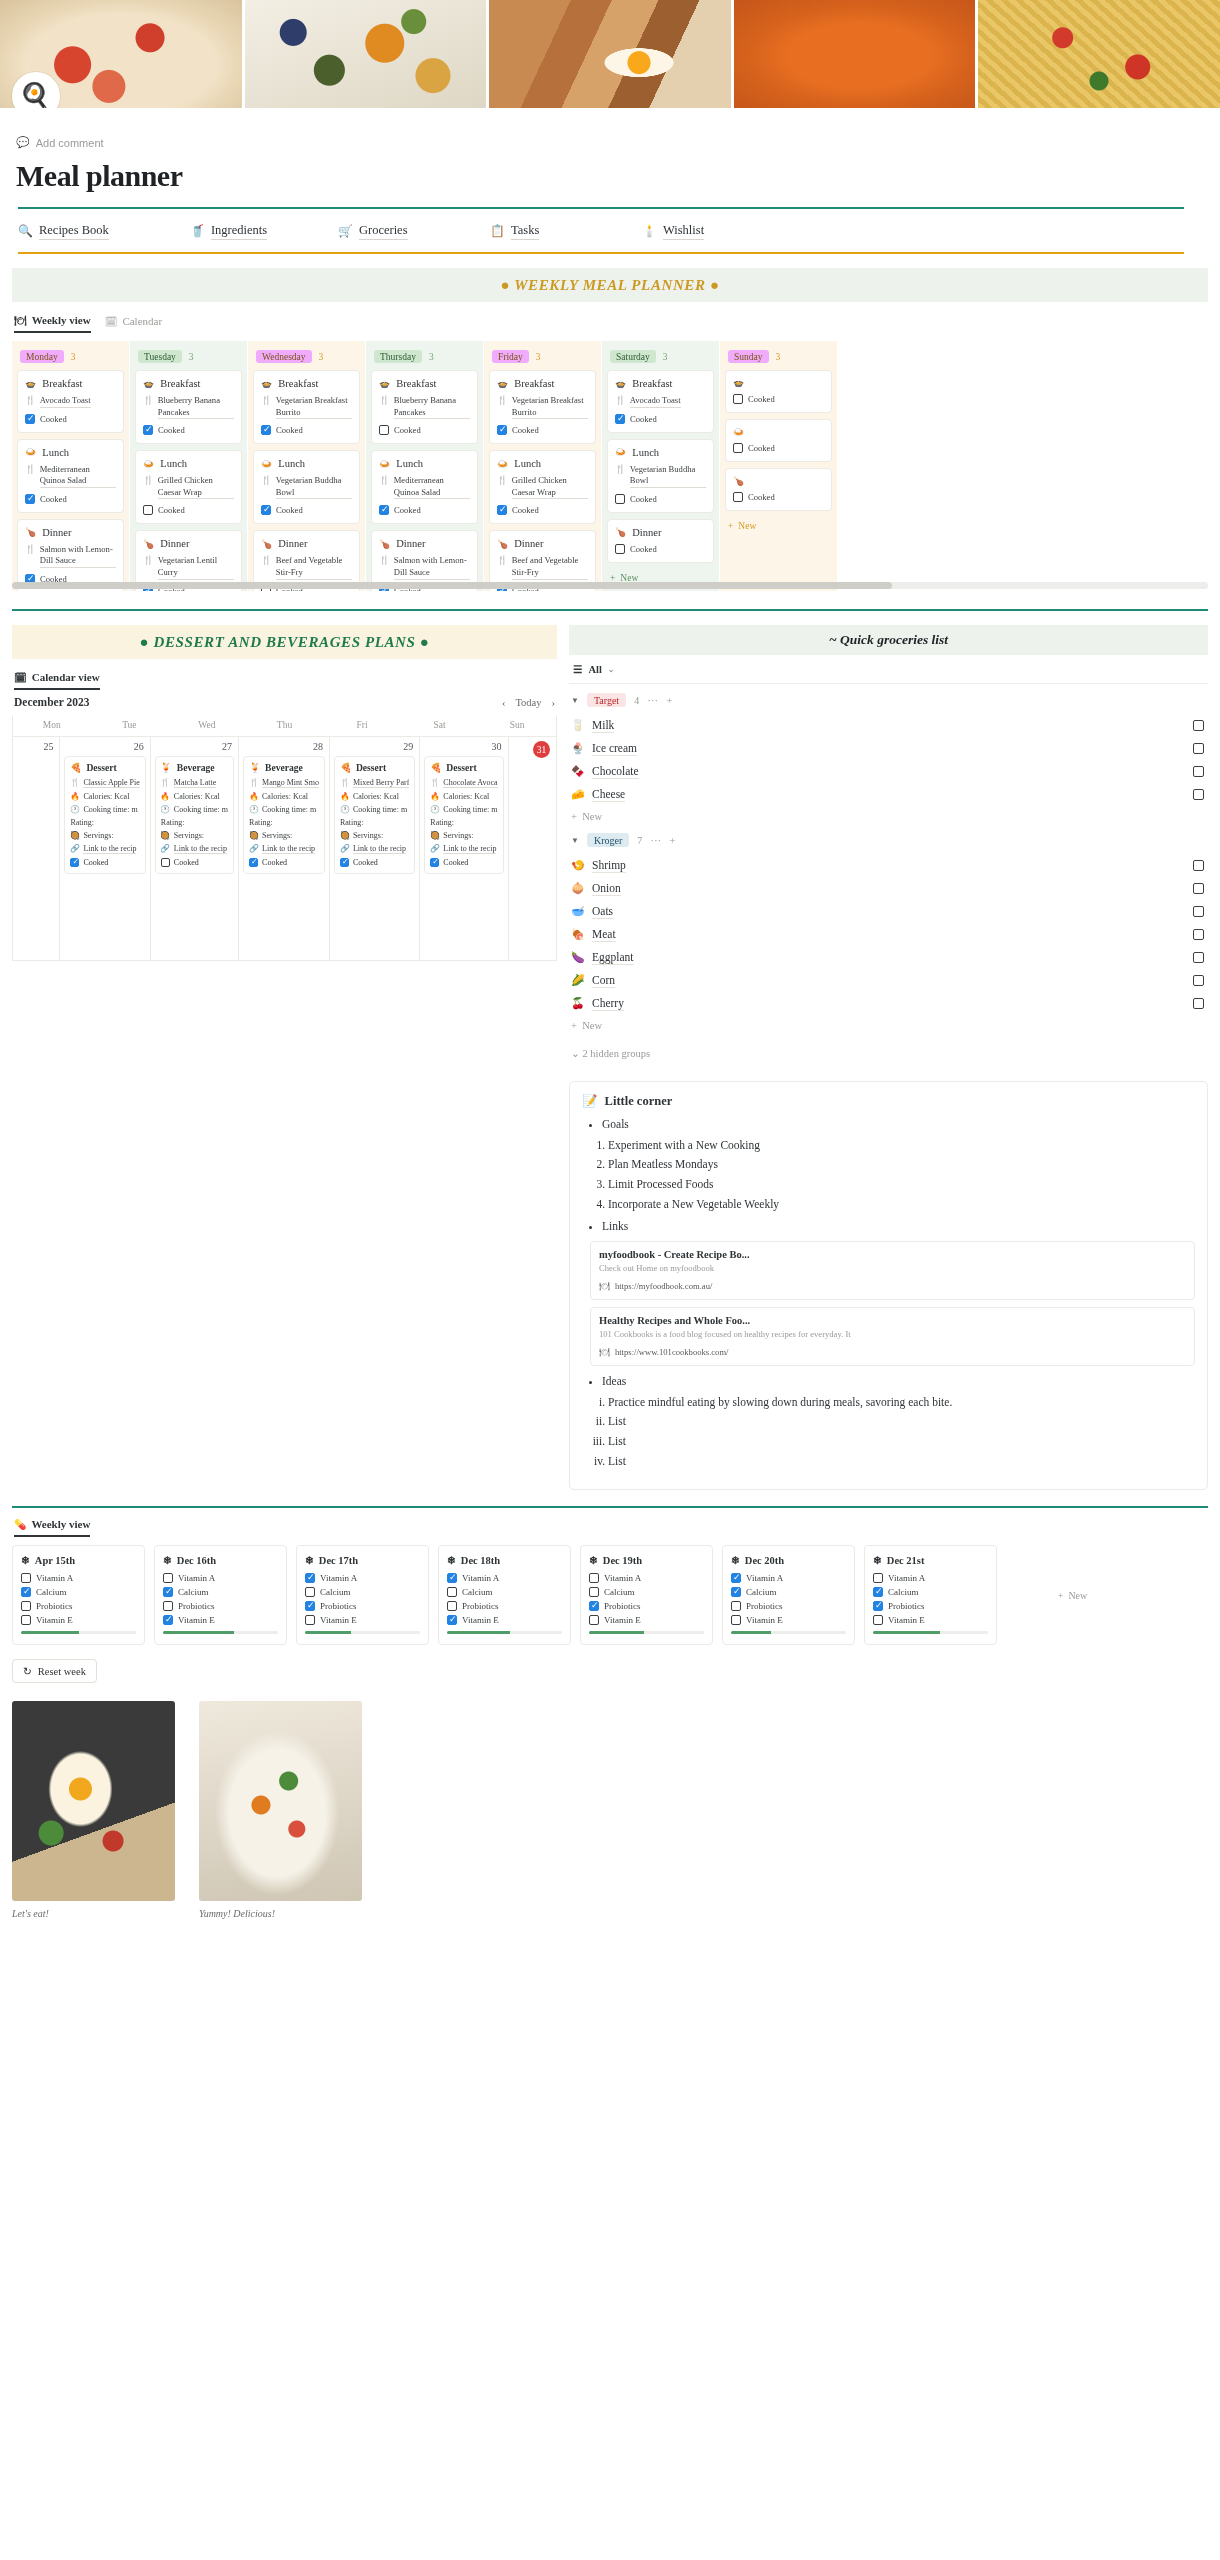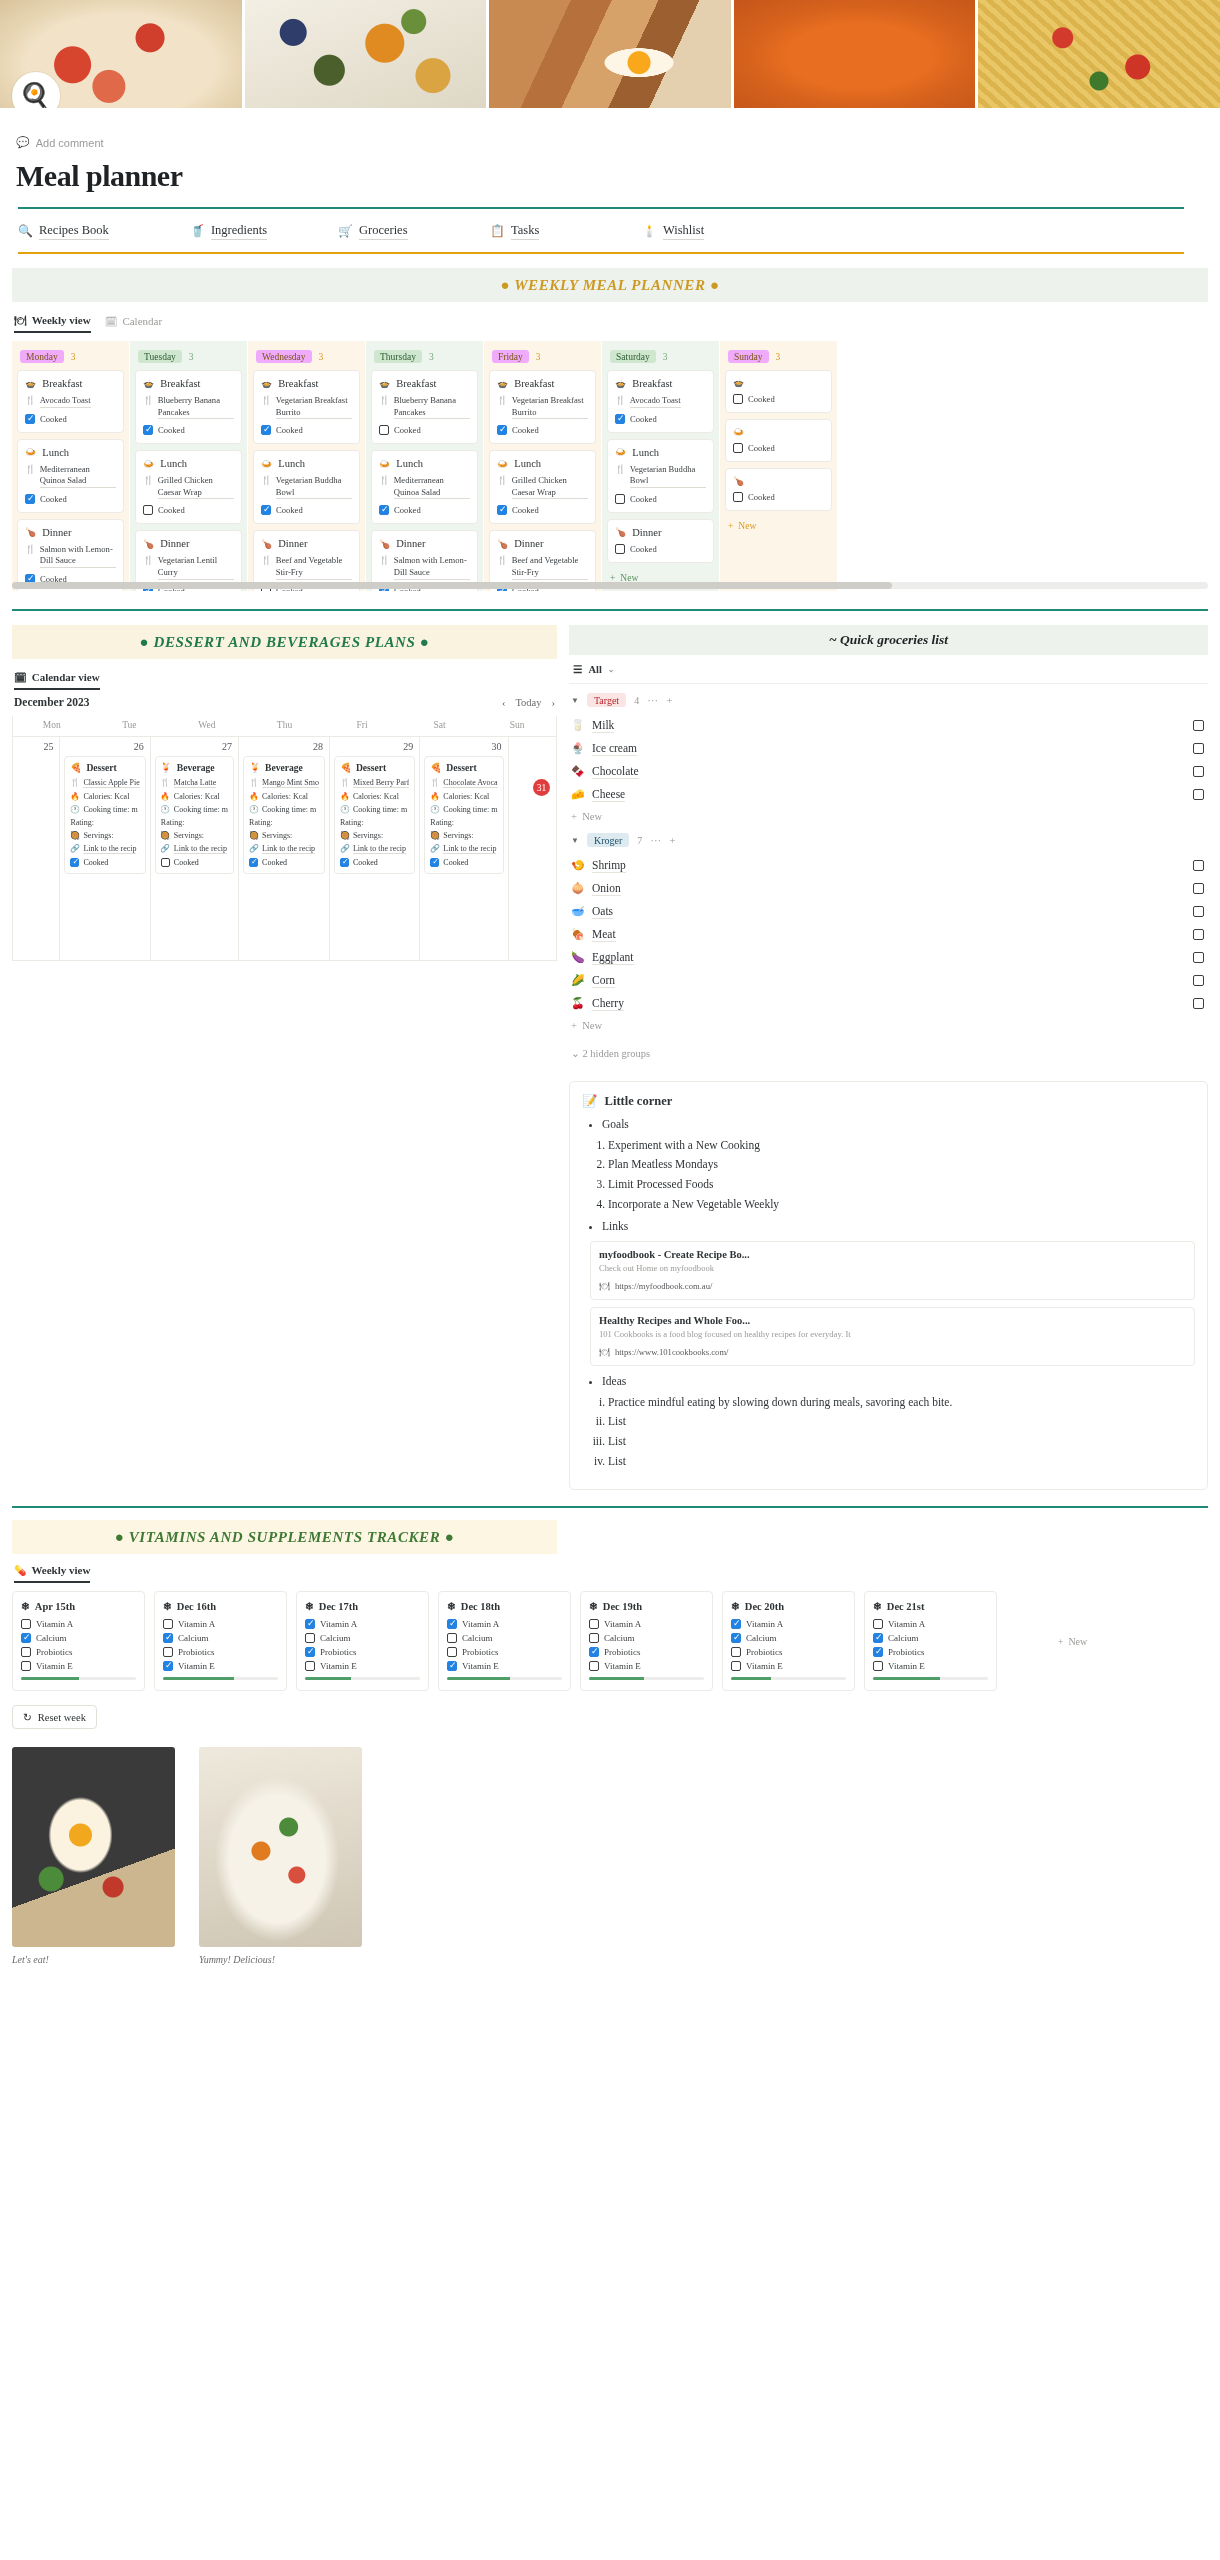--- a/index.html
+++ b/index.html
@@ -113,21 +113,21 @@
   .cal-month { font-size:11.5px; font-weight:700; }
   .cal-nav { display:flex; align-items:center; gap:10px; font-size:10.5px; color:#6b6b6b; }
   .cal-grid { border:1px solid #eceae5; border-top:none; }
   .cal-dows { display:grid; grid-template-columns:repeat(7,1fr); }
   .cal-dows div { text-align:center; font-size:9.5px; color:#9b9a97; padding:4px 0 6px 0; }
   .cal-row { display:grid; grid-template-columns:repeat(7,1fr); }
   .cal-cell { border-right:1px solid #eceae5; border-top:1px solid #eceae5; min-height:224px; padding:3px 4px; position:relative; }
   .cal-cell:last-child { border-right:none; }
   .cal-date { text-align:right; font-size:10px; color:#54575a; padding:1px 2px 4px 0; }
   .cal-date .today { display:inline-flex; width:17px; height:17px; border-radius:50%; background:#e03e3e; color:#fff;
-                     align-items:center; justify-content:center; font-size:9.5px;margin-top:38px; }
+                     align-items:center; justify-content:center; font-size:9.5px; }
   .ev { border:1px solid #eceae5; border-radius:4px; background:#fff; padding:5px 5px 6px 5px; }
   .ev .ttl { display:flex; align-items:center; gap:4px; font-size:9.6px; font-weight:700; margin-bottom:5px; }
   .ev .ln { display:flex; gap:3px; font-size:8px; color:#3b3f42; margin-bottom:4px; white-space:nowrap; overflow:hidden; }
   .ev .ln .u { border-bottom:1px solid #dedbd5; }
   .ev .ck { display:flex; align-items:center; gap:4px; font-size:8px; }
   .ev .ck .cb { width:9px; height:9px; flex:0 0 9px; }
   .ev .ck .cb.on:after { font-size:8px; left:1px; top:-2px; }
 
   
   .gro-col { width:627px; flex:1; }
@@ -956,21 +956,20 @@
           <li>List</li>
           <li>List</li>
           <li>List</li>
         </ol>
     </div>
   </div>
 </div>
 
 <div class="vit-wrap">
   <div style="height:2px;background:#1f8a78;margin:16px 0 0 0;"></div>
-  <div class="banner banner-cream2" style="margin:12px 0 0 0;width:545px;">● VITAMINS AND SUPPLEMENTS TRACKER ●</div>
   <div class="vit-tabs">
     <div class="vt active">
       <span class="ic">💊</span>
       <span>Weekly view</span>
     </div>
   </div>
   <div class="vgrid" id="vit-grid">
       <div class="vcard">
         <div class="vt2">
           <span>❄</span>

